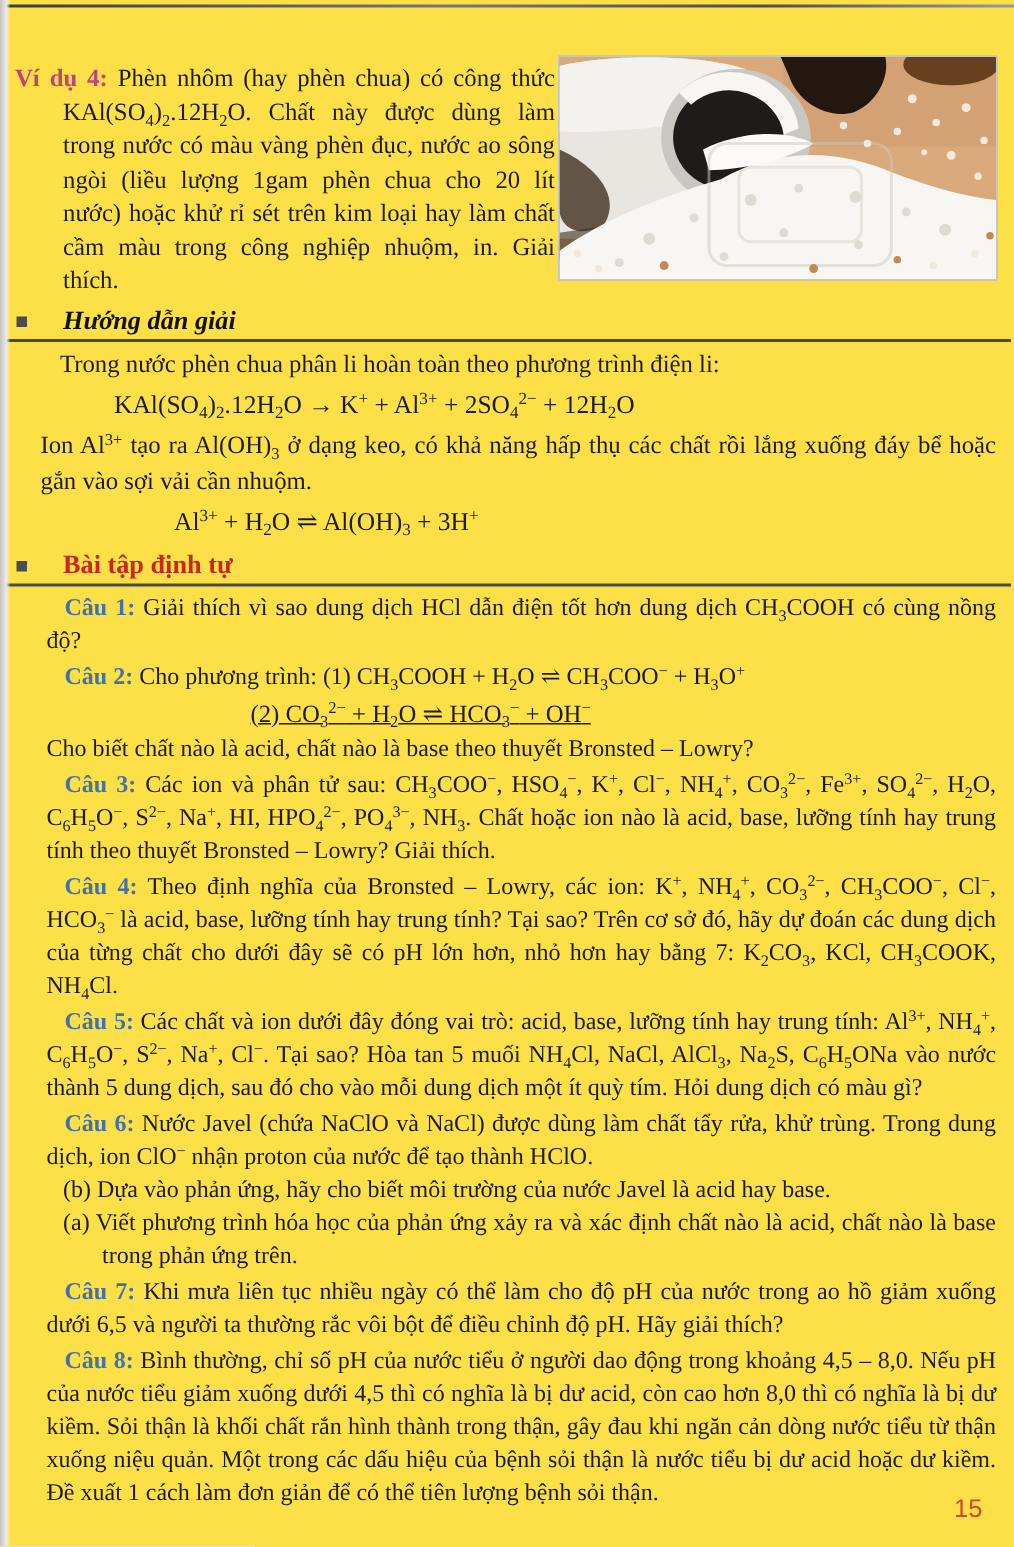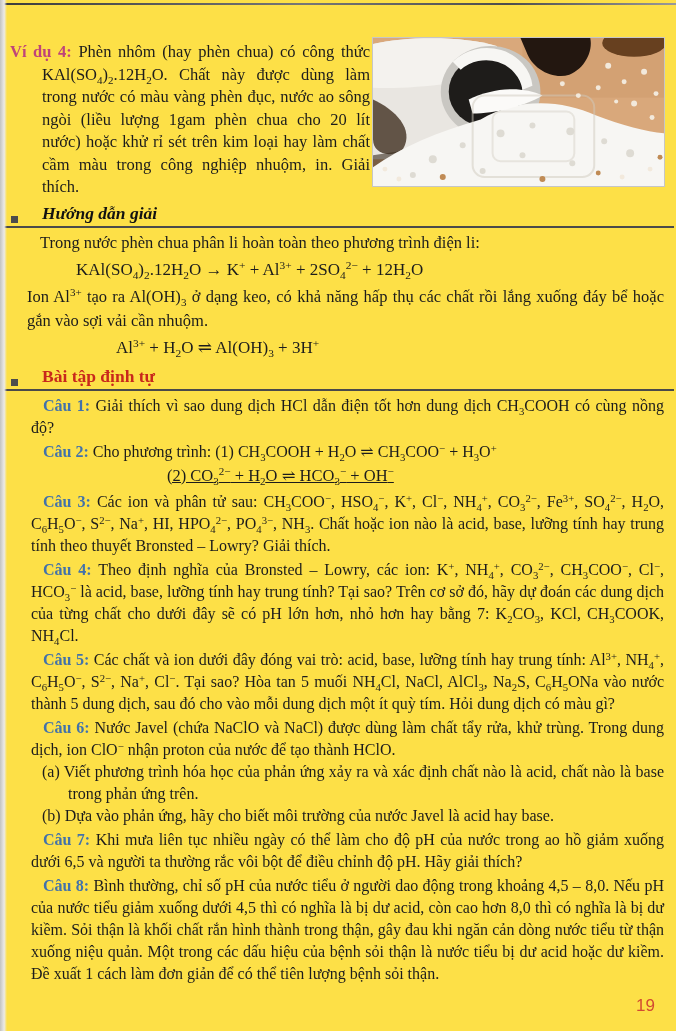--- a/index.html
+++ b/index.html
@@ -21,21 +21,21 @@
     border:1px solid #c6c6c6;box-sizing:border-box;background:#d9a87b;}
   .photo svg{display:block;width:100%;height:100%;}
 
   
   .example{margin:41px 0 0 10px;width:360px;font-size:16.5px;line-height:22.5px;
     text-align:justify;}
   .ex-par{padding-left:32px;text-indent:-32px;margin:0;}
   .ex-label{color:#bf4479;font-weight:bold;}
 
   
-  .heading-row{display:flex;align-items:flex-end;margin-top:4px;}
+  .heading-row{display:flex;align-items:center;margin-top:4px;}
   .bullet{width:7px;height:7px;background:#4c4c4c;margin:3px 24px 0 11px;flex:none;}
   h2{margin:0;font-size:17.5px;line-height:20px;}
   .sol-heading{font-style:italic;font-weight:bold;color:#111;}
   .ex-heading{font-weight:bold;color:#c8281c;font-style:normal;}
   .rule{height:2px;background:#4a4a4a;margin:3px 2px 0 0;}
 
   
   .solution{font-size:16.5px;}
   .sol-intro{margin:3px 12px 0 40px;line-height:24px;}
   .equation{line-height:29px;margin:0;white-space:nowrap;font-size:17px;}
@@ -152,50 +152,51 @@
     <div class="question-list">
   <div class="question">
     <div class="q-main"><span class="q-label">Câu 1:</span>
       <span class="q-text">Giải thích vì sao dung dịch HCl dẫn điện tốt hơn dung dịch CH<sub>3</sub>COOH có cùng nồng độ?</span></div>
   </div>
 
   <div class="question">
     <div class="q-main"><span class="q-label">Câu 2:</span>
       <span class="q-text">Cho phương trình:  (1) CH<sub>3</sub>COOH + H<sub>2</sub>O ⇌ CH<sub>3</sub>COO<sup>−</sup> + H<sub>3</sub>O<sup>+</sup></span></div>
   <div class="q-eq">(2) CO<sub>3</sub><sup>2−</sup> + H<sub>2</sub>O ⇌ HCO<sub>3</sub><sup>−</sup> + OH<sup>−</sup></div>
+          <div class="q-after">Cho biết chất nào là acid, chất nào là base theo thuyết Bronsted – Lowry?</div>
         </div>
 
   <div class="question">
     <div class="q-main"><span class="q-label">Câu 3:</span>
       <span class="q-text">Các ion và phân tử sau: CH<sub>3</sub>COO<sup>−</sup>, HSO<sub>4</sub><sup>−</sup>, K<sup>+</sup>, Cl<sup>−</sup>, NH<sub>4</sub><sup>+</sup>, CO<sub>3</sub><sup>2−</sup>, Fe<sup>3+</sup>, SO<sub>4</sub><sup>2−</sup>, H<sub>2</sub>O, C<sub>6</sub>H<sub>5</sub>O<sup>−</sup>, S<sup>2−</sup>, Na<sup>+</sup>, HI, HPO<sub>4</sub><sup>2−</sup>, PO<sub>4</sub><sup>3−</sup>, NH<sub>3</sub>. Chất hoặc ion nào là acid, base, lưỡng tính hay trung tính theo thuyết Bronsted – Lowry? Giải thích.</span></div>
   </div>
 
   <div class="question">
     <div class="q-main"><span class="q-label">Câu 4:</span>
       <span class="q-text">Theo định nghĩa của Bronsted – Lowry, các ion: K<sup>+</sup>, NH<sub>4</sub><sup>+</sup>, CO<sub>3</sub><sup>2−</sup>, CH<sub>3</sub>COO<sup>−</sup>, Cl<sup>−</sup>, HCO<sub>3</sub><sup>−</sup> là acid, base, lưỡng tính hay trung tính? Tại sao? Trên cơ sở đó, hãy dự đoán các dung dịch của từng chất cho dưới đây sẽ có pH lớn hơn, nhỏ hơn hay bằng 7: K<sub>2</sub>CO<sub>3</sub>, KCl, CH<sub>3</sub>COOK, NH<sub>4</sub>Cl.</span></div>
   </div>
 
   <div class="question">
     <div class="q-main"><span class="q-label">Câu 5:</span>
       <span class="q-text">Các chất và ion dưới đây đóng vai trò: acid, base, lưỡng tính hay trung tính: Al<sup>3+</sup>, NH<sub>4</sub><sup>+</sup>, C<sub>6</sub>H<sub>5</sub>O<sup>−</sup>, S<sup>2−</sup>, Na<sup>+</sup>, Cl<sup>−</sup>. Tại sao? Hòa tan 5 muối NH<sub>4</sub>Cl, NaCl, AlCl<sub>3</sub>, Na<sub>2</sub>S, C<sub>6</sub>H<sub>5</sub>ONa vào nước thành 5 dung dịch, sau đó cho vào mỗi dung dịch một ít quỳ tím. Hỏi dung dịch có màu gì?</span></div>
   </div>
 
   <div class="question">
     <div class="q-main"><span class="q-label">Câu 6:</span>
       <span class="q-text">Nước Javel (chứa NaClO và NaCl) được dùng làm chất tẩy rửa, khử trùng. Trong dung dịch, ion ClO<sup>−</sup> nhận proton của nước để tạo thành HClO.</span></div>
-  <div class="q-sub">(a) Viết phương trình hóa học của phản ứng xảy ra và xác định chất nào là acid, chất nào là base trong phản ứng trên.</div>
-          <div class="q-sub">(b) Dựa vào phản ứng, hãy cho biết môi trường của nước Javel là acid hay base.</div>
+  <div class="q-sub">(b) Dựa vào phản ứng, hãy cho biết môi trường của nước Javel là acid hay base.</div>
+          <div class="q-sub">(a) Viết phương trình hóa học của phản ứng xảy ra và xác định chất nào là acid, chất nào là base trong phản ứng trên.</div>
         </div>
 
   <div class="question">
     <div class="q-main"><span class="q-label">Câu 7:</span>
       <span class="q-text">Khi mưa liên tục nhiều ngày có thể làm cho độ pH của nước trong ao hồ giảm xuống dưới 6,5 và người ta thường rắc vôi bột để điều chỉnh độ pH. Hãy giải thích?</span></div>
   </div>
 
   <div class="question">
     <div class="q-main"><span class="q-label">Câu 8:</span>
       <span class="q-text">Bình thường, chỉ số pH của nước tiểu ở người dao động trong khoảng 4,5 – 8,0. Nếu pH của nước tiểu giảm xuống dưới 4,5 thì có nghĩa là bị dư acid, còn cao hơn 8,0 thì có nghĩa là bị dư kiềm. Sỏi thận là khối chất rắn hình thành trong thận, gây đau khi ngăn cản dòng nước tiểu từ thận xuống niệu quản. Một trong các dấu hiệu của bệnh sỏi thận là nước tiểu bị dư acid hoặc dư kiềm. Đề xuất 1 cách làm đơn giản để có thể tiên lượng bệnh sỏi thận.</span></div>
   </div>
 </div>
   </section>
 
-  <div class="page-number">19</div>
+  <div class="page-number">15</div>
 </div>
 
 </body></html>

